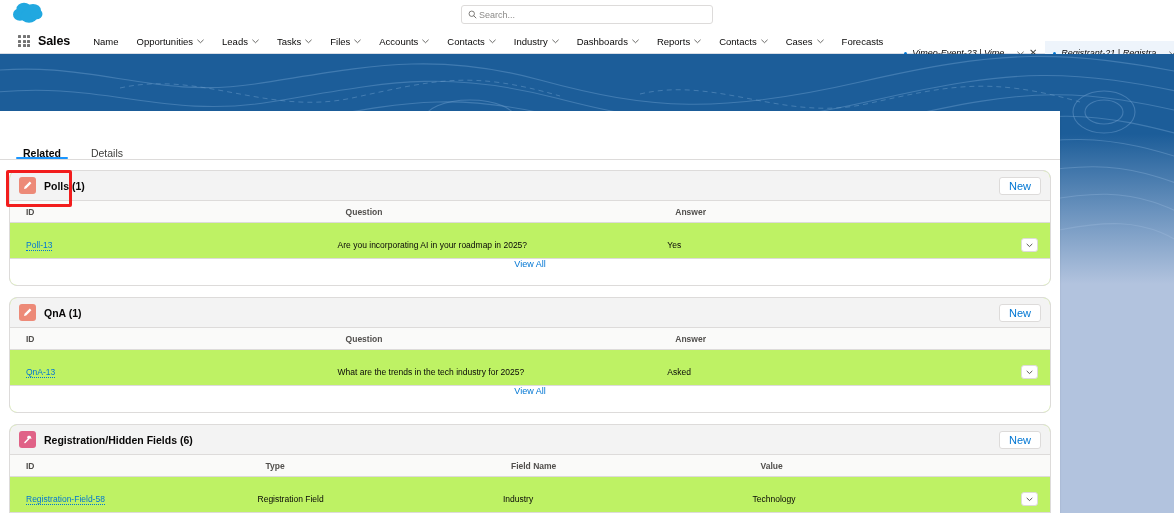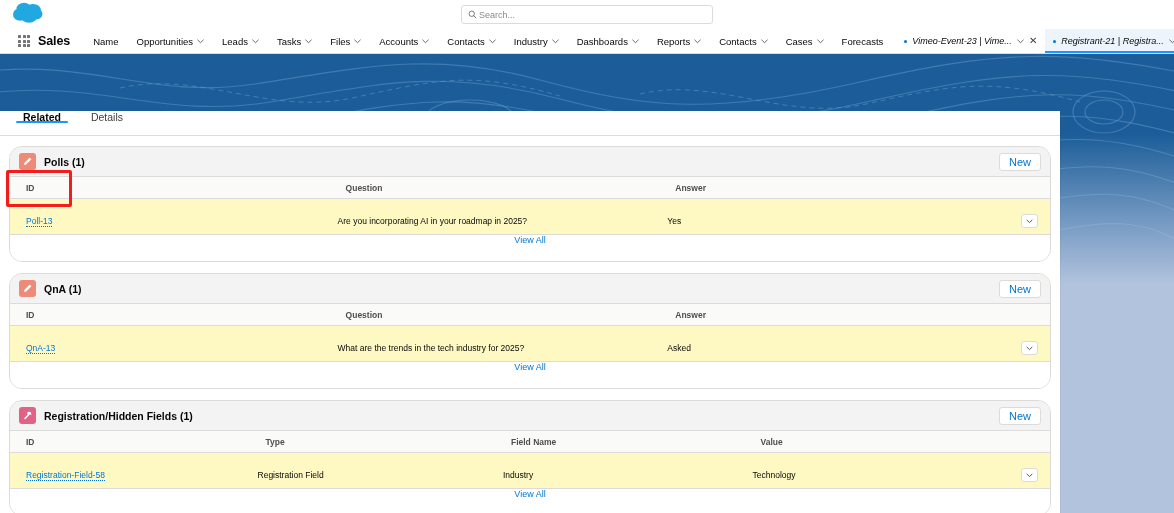--- a/index.html
+++ b/index.html
@@ -103,20 +103,21 @@
     align-items: center;
     gap: 5px;
     padding: 0 8px 0 8px;
     height: 100%;
     font-size: 9px;
     font-style: italic;
     color: #080707;
     white-space: nowrap;
     cursor: pointer;
     position: relative;
+    margin-top: 12px;
   }
   .rec-tab.active { background: #eef4fb; }
   .rec-tab.active::after {
     content: "";
     position: absolute;
     left: 0; right: 0; bottom: 0;
     height: 2px;
     background: #1b96ff;
   }
   .dot { width: 3px; height: 3px; border-radius: 50%; background: #0176d3; flex: none; }
@@ -168,24 +169,24 @@
     position: absolute;
     left: 0; top: 57px;
     width: 1060px;
     height: 445px;
     background: #ffffff;
     box-shadow: 0 1px 2px rgba(0,0,0,0.10);
   }
 
   
   .page-tabs {
-    height: 25px;
+    height: 49px;
     border-bottom: 1px solid #dddbda;
     display: flex;
-    align-items: flex-start;
+    align-items: flex-end;
     padding-left: 8px;
   }
   .ptab {
     display: flex; align-items: center;
     padding: 0 15px;
     font-size: 10.5px;
     color: #3e3e3c;
     position: relative;
     cursor: pointer;
   }
@@ -202,22 +203,22 @@
     border: 3px solid #f21d1d;
     border-radius: 2px;
     pointer-events: none;
     z-index: 40;
   }
 
   
   .cards { padding: 10px 9px 0 9px; display: flex; flex-direction: column; gap: 11px; }
   .card {
     border: 1px solid #dddbda;
-    border-radius: 13px;
-    background: #fef9c3;
+    border-radius: 8px;
+    background: #bef264;
     overflow: hidden;
   }
   .card-head {
     height: 30px;
     background: #f3f3f3;
     border-bottom: 1px solid #dddbda;
     display: flex;
     align-items: center;
     padding: 0 9px 0 9px;
   }
@@ -543,21 +544,21 @@
           </div>
         </div>
         <div class="card">
           <div class="card-head">
             <div class="card-icon" style="background: rgb(224, 98, 135);">
               <svg viewBox="0 0 20 20" width="11" height="11">
                 <path d="M12.4 3.2 a3 3 0 1 0 2.6 4.5 l1.2 1.2 1.4-1.4 -1.2-1.2 a3 3 0 0 0-4-3.1 z" fill="#fff"></path>
                 <path d="M11.5 7.3 L4.4 14.4 a1.4 1.4 0 0 0 2 2 L13.5 9.3 z" fill="#fff"></path>
               </svg>
             </div>
-            <div class="card-title">Registration/Hidden Fields (1)</div>
+            <div class="card-title">Registration/Hidden Fields (6)</div>
             <button class="new-btn">New</button>
           </div>
           <table class="rl">
             <colgroup>
               <col style="width: 23.8%;">
               <col style="width: 23.6%;">
               <col style="width: 24%;">
               <col style="width: 23.8%;">
               <col style="width: 4.8%;">
             </colgroup>

